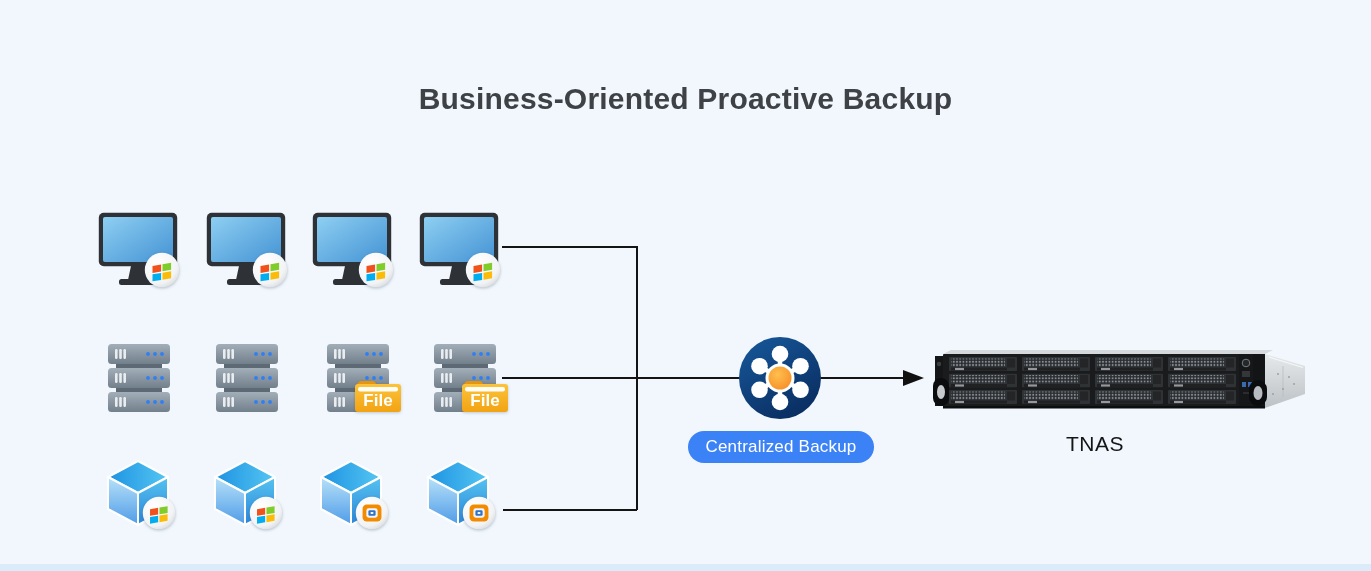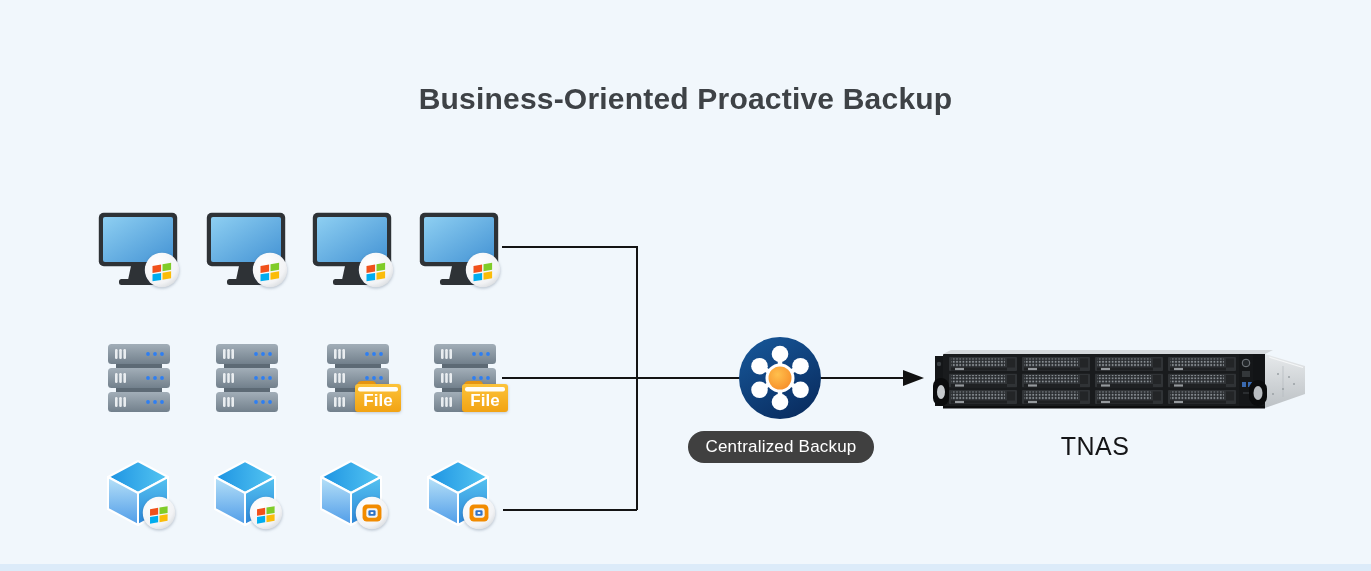--- a/index.html
+++ b/index.html
@@ -22,28 +22,28 @@
   .badge{position:absolute;z-index:3;filter:drop-shadow(0 1px 1.5px rgba(40,60,90,.30));}
   .file-badge{position:absolute;width:46px;height:34px;z-index:3;filter:drop-shadow(0 1px 1.5px rgba(40,60,90,.25));}
   .file-badge svg{position:absolute;left:0;top:0;}
   .file-text{
     position:absolute;left:0;right:0;top:13px;text-align:center;
     color:#fff;font-size:17px;font-weight:bold;
   }
   .hub-wrap{position:absolute;left:738px;top:336px;z-index:3;}
   .pill{
     position:absolute;left:688px;top:431px;width:186px;height:32px;z-index:3;
-    background:#404040;border-radius:16px;color:#fff;
+    background:#3b82f6;border-radius:16px;color:#fff;
     display:flex;align-items:center;justify-content:center;
     font-size:17px;font-weight:500;letter-spacing:.2px;
   }
   .nas-wrap{position:absolute;left:933px;top:344px;z-index:2;}
   .nas-label{
     position:absolute;left:995px;top:432px;width:200px;text-align:center;
-    font-size:25px;color:#141517;letter-spacing:.5px;z-index:2;
+    font-size:21px;color:#141517;letter-spacing:.5px;z-index:2;
   }
   .footer-strip{position:absolute;left:0;bottom:0;width:100%;height:7px;background:#dcebf9;z-index:0;}
 </style>
 </head>
 <body>
 
 <svg width="0" height="0" style="position:absolute" aria-hidden="true">
   <defs>
     <linearGradient id="scrGrad" x1="0" y1="0" x2="1" y2="1">
       <stop offset="0" stop-color="#8ecff2"></stop>

